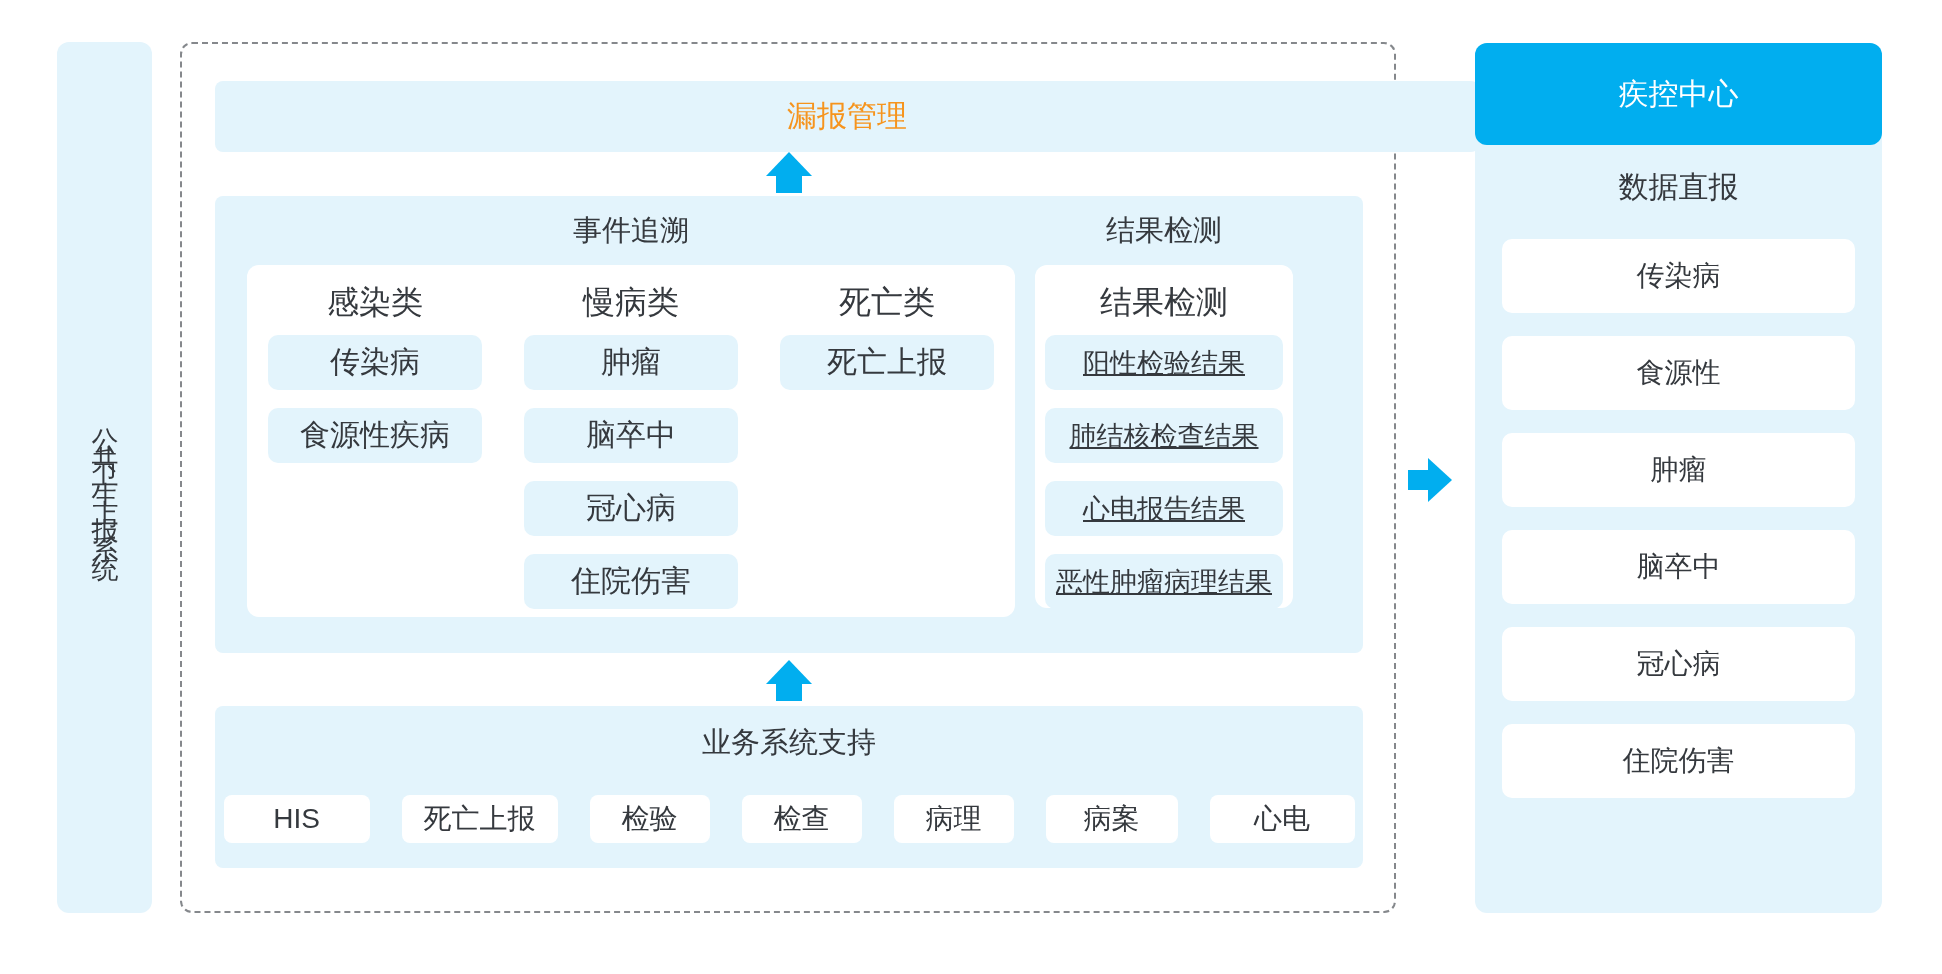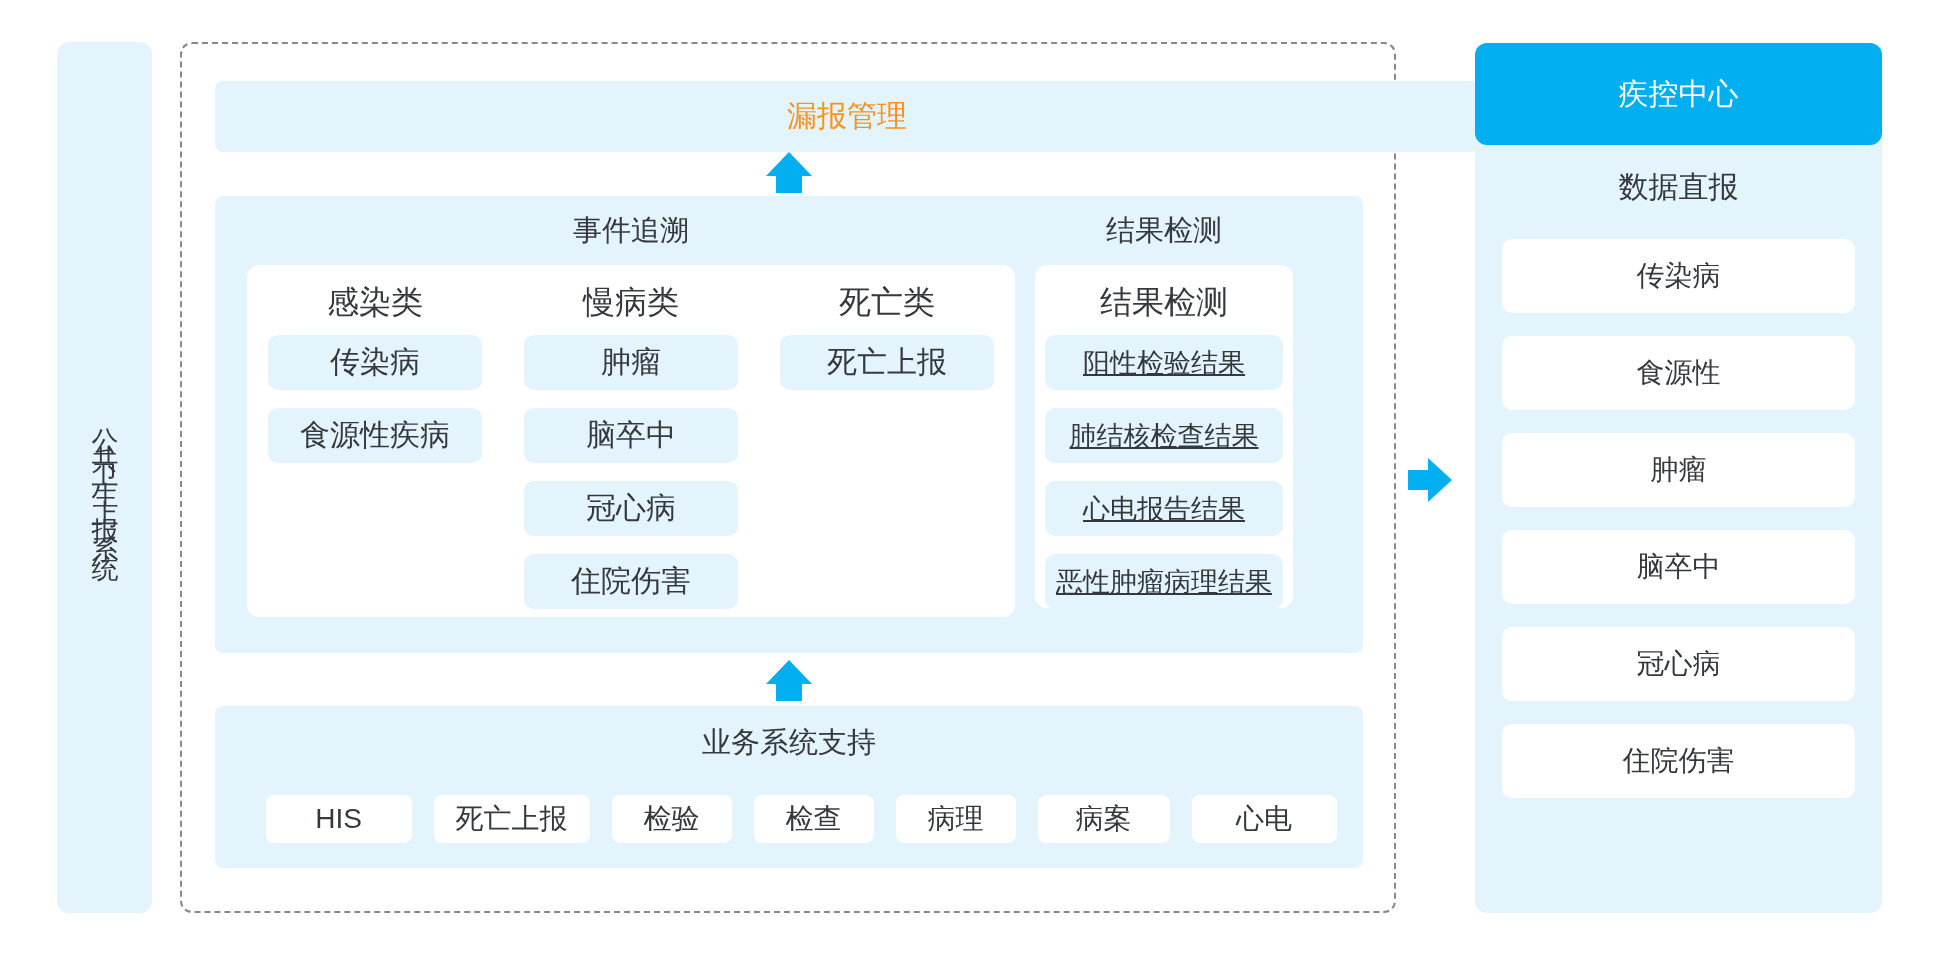--- a/index.html
+++ b/index.html
@@ -61,21 +61,21 @@
   .c1{left:21px;} .c2{left:277px;} .c3{left:533px;}
   .r1{top:70px;} .r2{top:143px;} .r3{top:216px;} .r4{top:289px;}
   .card-b .col-h{width:100%;left:0;}
   .card-b .chip{left:10px;width:238px;font-size:27px;text-decoration:underline;}
   
   .bottom{
     position:absolute;left:33px;top:662px;width:1148px;height:162px;
     background:var(--light);border-radius:8px;
   }
   .bottom .sec-title{position:absolute;left:0;top:14px;width:100%;height:44px;line-height:44px;}
-  .sys-row{position:absolute;left:0;top:89px;width:100%;display:flex;justify-content:center;gap:22px;margin-left:12px;}
+  .sys-row{position:absolute;left:0;top:89px;width:100%;display:flex;justify-content:center;gap:32px;}
   .sys-box{
     height:48px;background:#fff;border-radius:8px;
     display:flex;align-items:center;justify-content:center;font-size:28px;color:var(--ink);
   }
   .w1{width:146px;} .w2{width:156px;} .w3{width:120px;} .w4{width:120px;}
   .w5{width:120px;} .w6{width:132px;} .w7{width:145px;}
   
   .arrow-right{position:absolute;left:1408px;top:458px;width:44px;height:44px;display:flex;align-items:center;}
   .arrow-right .shaft{width:20px;height:20px;background:var(--blue);}
   .arrow-right .head{width:0;height:0;border-top:22px solid transparent;border-bottom:22px solid transparent;border-left:24px solid var(--blue);}

